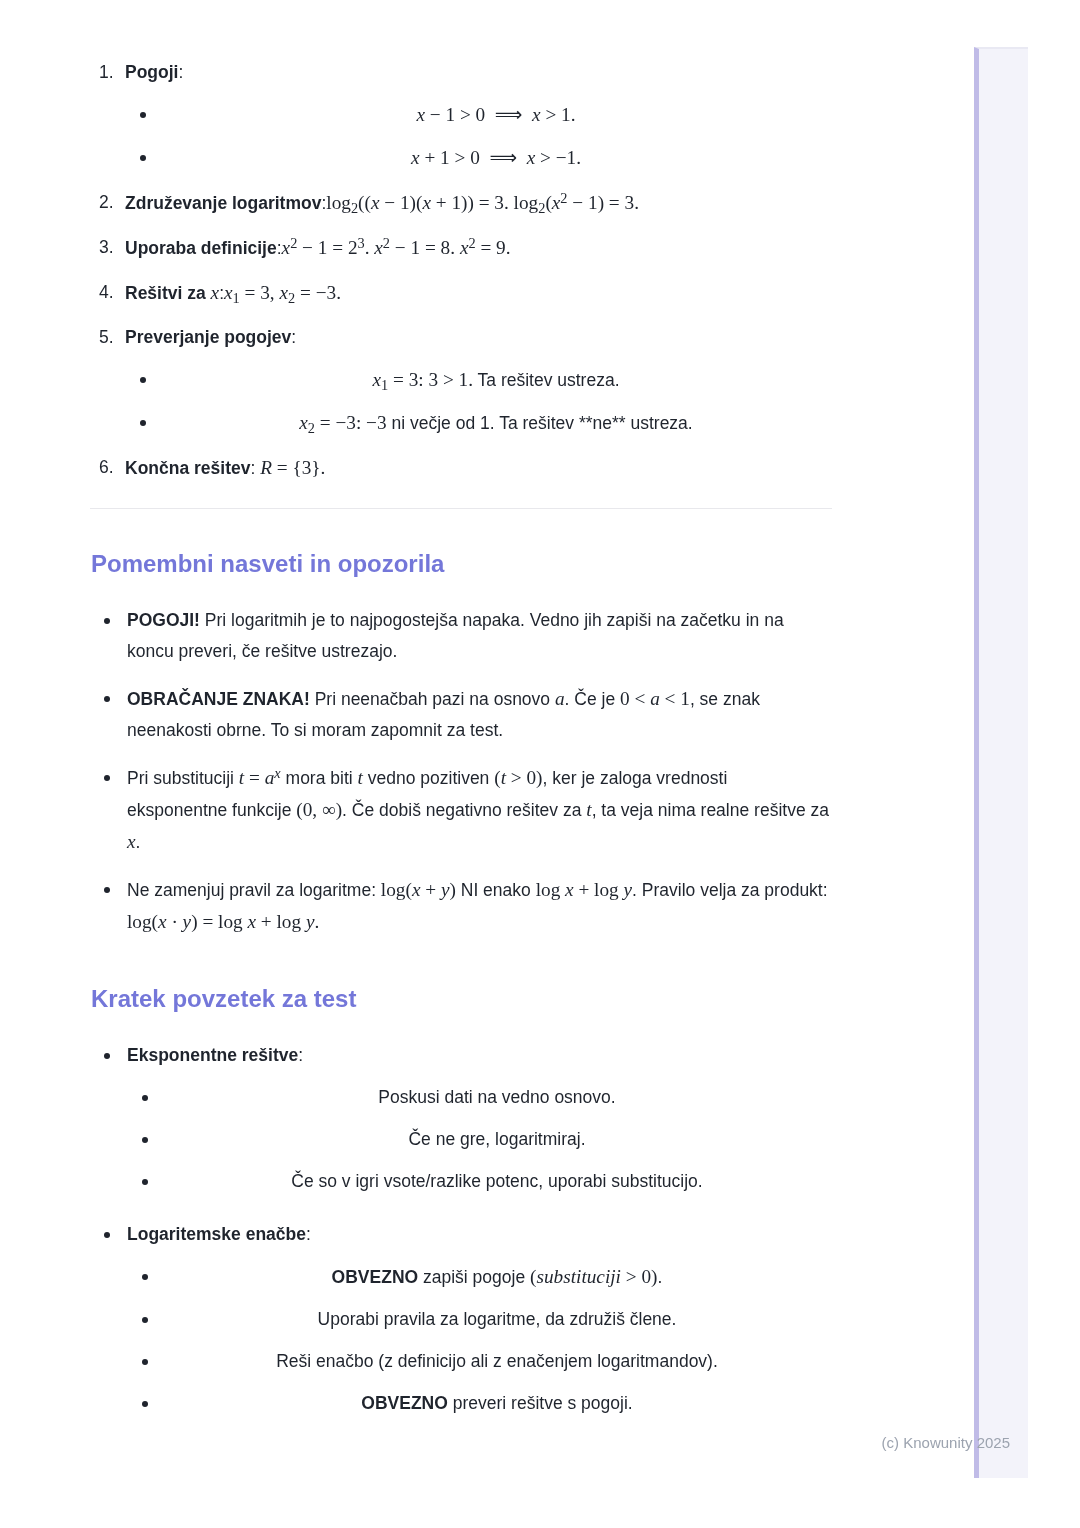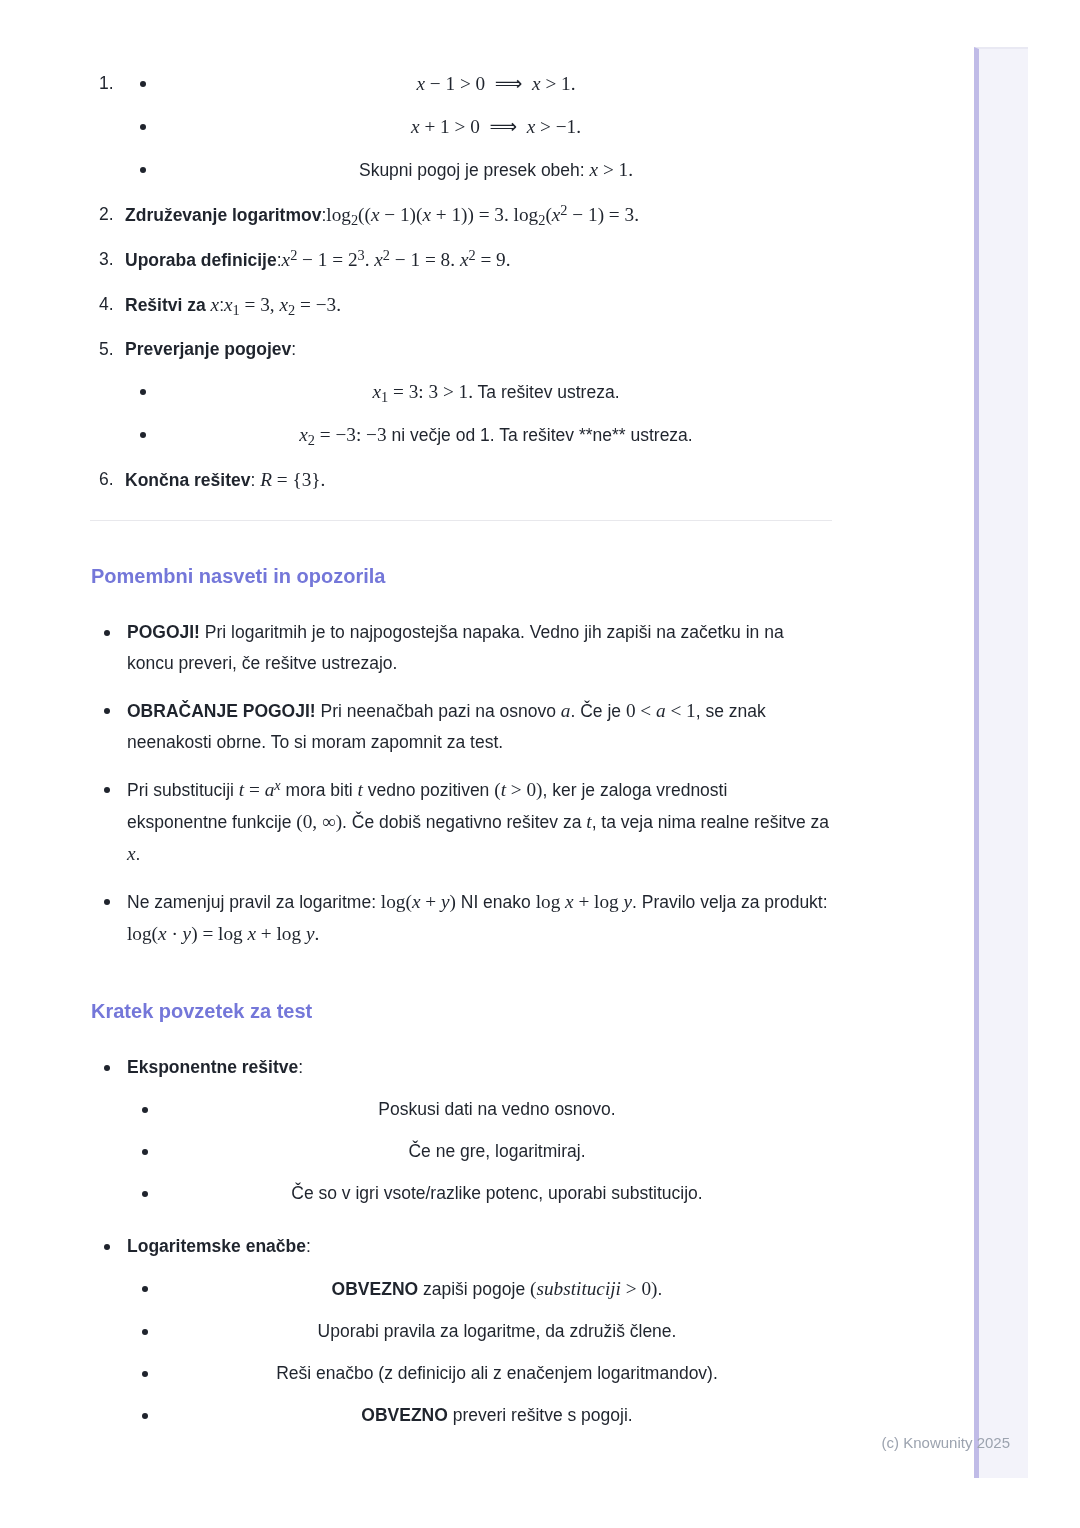--- a/index.html
+++ b/index.html
@@ -26,21 +26,21 @@
   }
   .top-list>li{position:relative;padding-left:37px;margin-bottom:16px;line-height:31px;}
   .top-list>li::before{
     content:"";position:absolute;left:14px;top:13px;width:6px;height:6px;
     border-radius:50%;background:#1f242d;
   }
   .top-list.summary>li{margin-bottom:22px;}
 
   .divider{border:none;border-top:1px solid #e8e8ec;margin:24px 0 0 0;}
   h2.heading{
-    font-size:20px;line-height:34px;font-weight:700;color:#7477d9;
+    font-size:24px;line-height:34px;font-weight:700;color:#7477d9;
     margin:38px 0 24px 1px;letter-spacing:0;
   }
   h2.heading.second{margin-top:44px;}
 
   
   .s-b{font-weight:700;}
   .s-t{font-weight:400;}
   .s-m,.s-mi,.s-ms,.s-mp,.s-mix{font-family:"Liberation Serif",serif;}
   .s-m{font-size:1.1em;}
   .s-mi{font-size:1.1em;font-style:italic;}
@@ -58,29 +58,27 @@
     color:#9ca3af;z-index:2;white-space:nowrap;
   }
 </style>
 </head>
 <body>
 
 <main class="doc">
 
   <ol class="num-list">
       <li>
+        <div class="li-text"><span class="s-b">Pogoji</span><span class="s-t">:</span></div>
         <ul class="sub-list">
           <li>
             <div class="li-text"><span class="s-mi">x</span><span class="s-m"> − 1 &gt; 0 ⟹ </span><span class="s-mi">x</span><span class="s-m"> &gt; 1.</span></div>
           </li>
           <li>
             <div class="li-text"><span class="s-mi">x</span><span class="s-m"> + 1 &gt; 0 ⟹ </span><span class="s-mi">x</span><span class="s-m"> &gt; −1.</span></div>
-          </li>
-          <li>
-            <div class="li-text"><span class="s-t">Skupni pogoj je presek obeh: </span><span class="s-mi">x</span><span class="s-m"> &gt; 1.</span></div>
           </li>
         </ul>
       </li>
       <li>
         <div class="li-text"><span class="s-b">Združevanje logaritmov</span><span class="s-t">:</span><span class="s-m">log</span><span class="s-ms">2</span><span class="s-m">((</span><span class="s-mi">x</span><span class="s-m"> − 1)(</span><span class="s-mi">x</span><span class="s-m"> + 1)) = 3. log</span><span class="s-ms">2</span><span class="s-m">(</span><span class="s-mi">x</span><span class="s-mp">2</span><span class="s-m"> − 1) = 3.</span></div>
       </li>
       <li>
         <div class="li-text"><span class="s-b">Uporaba definicije</span><span class="s-t">:</span><span class="s-mi">x</span><span class="s-mp">2</span><span class="s-m"> − 1 = 2</span><span class="s-mp">3</span><span class="s-m">. </span><span class="s-mi">x</span><span class="s-mp">2</span><span class="s-m"> − 1 = 8. </span><span class="s-mi">x</span><span class="s-mp">2</span><span class="s-m"> = 9.</span></div>
       </li>
       <li>
@@ -104,21 +102,21 @@
 
   <hr class="divider">
 
   <h2 class="heading">Pomembni nasveti in opozorila</h2>
 
   <ul class="top-list">
       <li>
         <div class="li-text"><span class="s-b">POGOJI!</span><span class="s-t"> Pri logaritmih je to najpogostejša napaka. Vedno jih zapiši na začetku in na koncu preveri, če rešitve ustrezajo.</span></div>
       </li>
       <li>
-        <div class="li-text"><span class="s-b">OBRAČANJE POGOJI!</span><span class="s-t"> Pri neenačbah pazi na osnovo </span><span class="s-mi">a</span><span class="s-t">. Če je </span><span class="s-m">0 &lt; </span><span class="s-mi">a</span><span class="s-m"> &lt; 1</span><span class="s-t">, se znak neenakosti obrne. To si moram zapomnit za test.</span></div>
+        <div class="li-text"><span class="s-b">OBRAČANJE ZNAKA!</span><span class="s-t"> Pri neenačbah pazi na osnovo </span><span class="s-mi">a</span><span class="s-t">. Če je </span><span class="s-m">0 &lt; </span><span class="s-mi">a</span><span class="s-m"> &lt; 1</span><span class="s-t">, se znak neenakosti obrne. To si moram zapomnit za test.</span></div>
       </li>
       <li>
         <div class="li-text"><span class="s-t">Pri substituciji </span><span class="s-mi">t</span><span class="s-m"> = </span><span class="s-mi">a</span><span class="s-mix">x</span><span class="s-t"> mora biti </span><span class="s-mi">t</span><span class="s-t"> vedno pozitiven </span><span class="s-m">(</span><span class="s-mi">t</span><span class="s-m"> &gt; 0)</span><span class="s-t">, ker je zaloga vrednosti eksponentne funkcije </span><span class="s-m">(0, ∞)</span><span class="s-t">. Če dobiš negativno rešitev za </span><span class="s-mi">t</span><span class="s-t">, ta veja nima realne rešitve za </span><span class="s-mi">x</span><span class="s-t">.</span></div>
       </li>
       <li>
         <div class="li-text"><span class="s-t">Ne zamenjuj pravil za logaritme: </span><span class="s-m">log(</span><span class="s-mi">x</span><span class="s-m"> + </span><span class="s-mi">y</span><span class="s-m">)</span><span class="s-t"> NI enako </span><span class="s-m">log </span><span class="s-mi">x</span><span class="s-m"> + log </span><span class="s-mi">y</span><span class="s-t">. Pravilo velja za produkt: </span><span class="s-m">log(</span><span class="s-mi">x</span><span class="s-m"> · </span><span class="s-mi">y</span><span class="s-m">) = log </span><span class="s-mi">x</span><span class="s-m"> + log </span><span class="s-mi">y</span><span class="s-m">.</span></div>
       </li>
     </ul>
 
   <h2 class="heading second">Kratek povzetek za test</h2>

